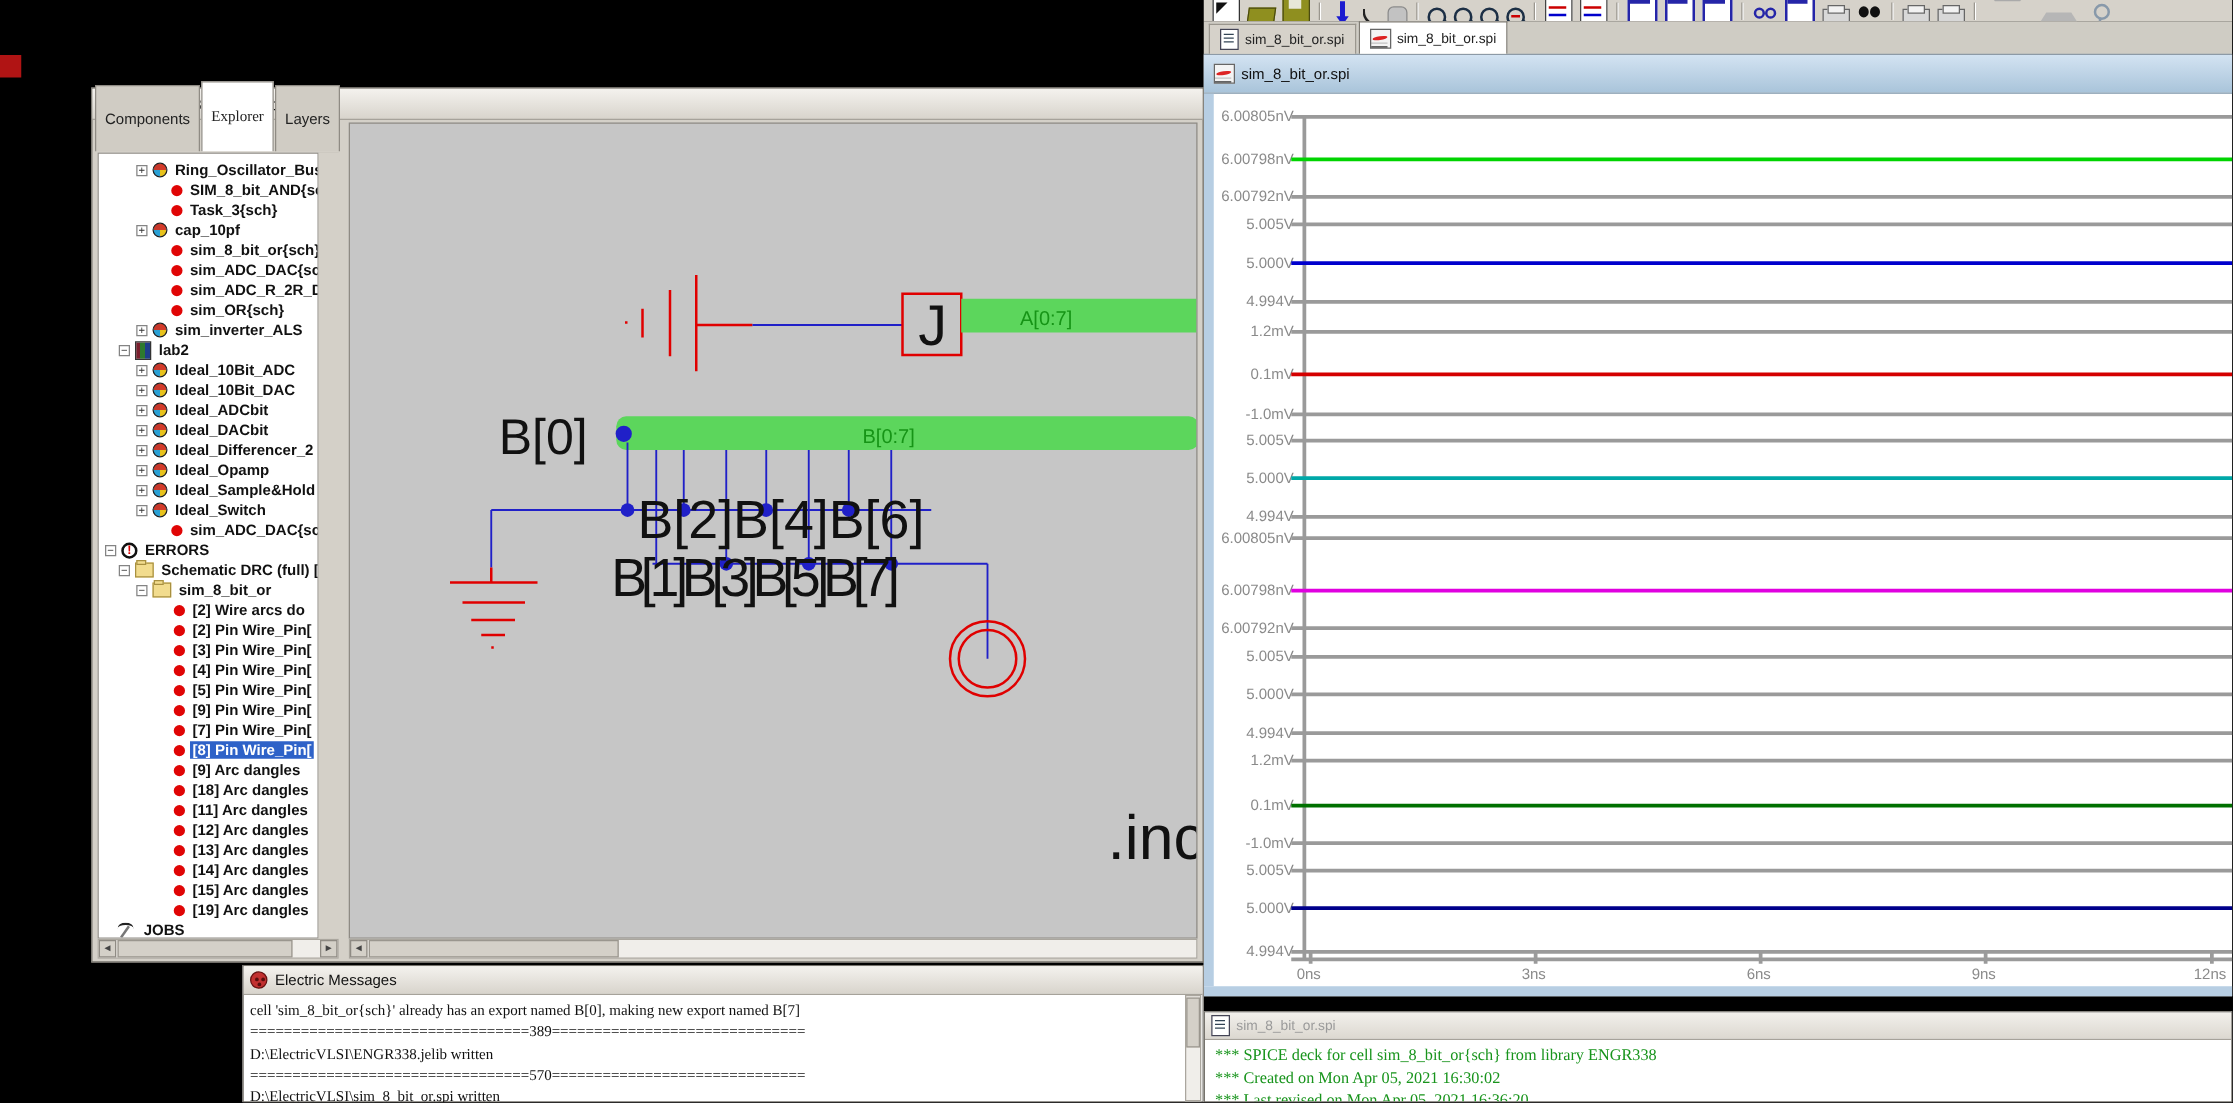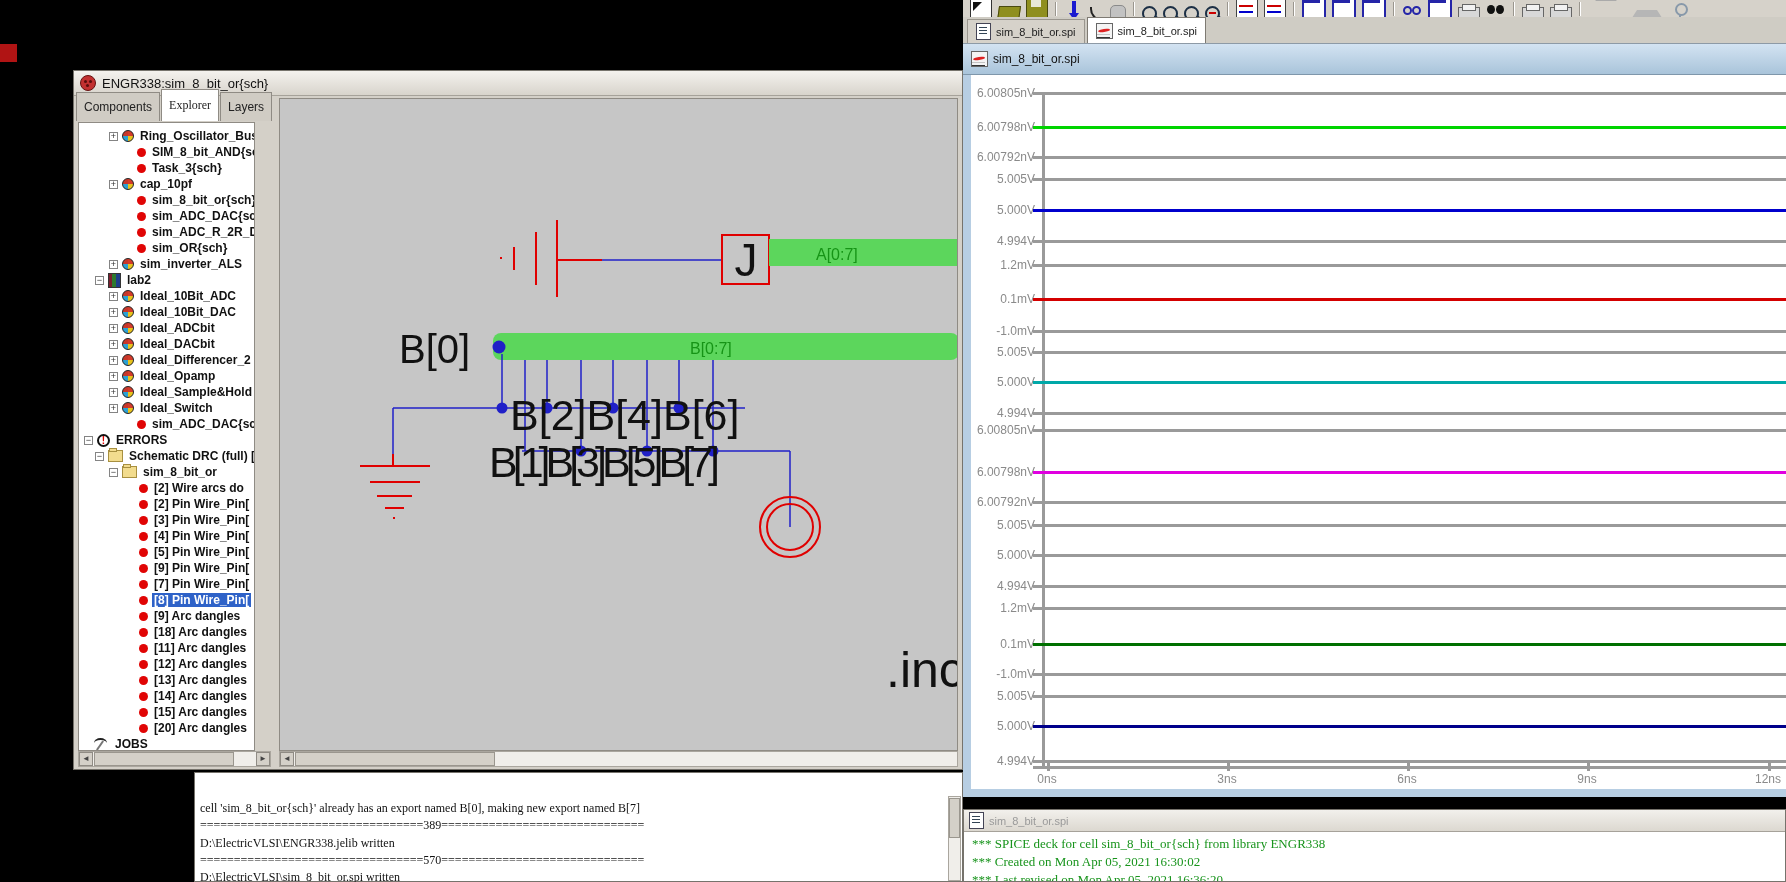--- a/index.html
+++ b/index.html
@@ -63,21 +63,21 @@
   .wv-vaxis{position:absolute;left:79px;top:49px;width:3px;height:674px;background:#9a9a9a;}
   .wv-xtick{position:absolute;top:717px;width:3px;height:10px;background:#9a9a9a;}
   .wv-xlabel{position:absolute;top:728px;width:60px;margin-left:-30px;text-align:center;font-size:12px;color:#8a8a8a;}
 
   
   #mainwin{left:73px;top:70px;width:890px;height:700px;background:#d4d0c8;border:1px solid #76736c;box-sizing:border-box;}
   #maintitle{left:0;top:0;width:888px;height:25px;background:linear-gradient(#f4f2ee,#d8d4cc);border-bottom:1px solid #a6a29a;box-sizing:border-box;display:flex;align-items:center;padding-left:6px;font-size:13px;color:#111;}
   .app-ico{width:14px;height:14px;border-radius:50%;background:#c23030;border:1px solid #611;margin-right:6px;position:relative;flex:0 0 auto;}
   .app-ico:before{content:"";position:absolute;left:3px;top:4px;width:3px;height:3px;border-radius:50%;background:#5a0d0d;box-shadow:5px 0 0 #5a0d0d,2px 4px 0 #5a0d0d;}
   #sidetabs{left:2px;top:26px;width:250px;height:24px;display:flex;align-items:flex-end;}
-  .sidetab{height:20px;padding:4px 7px;display:flex;align-items:center;font-size:12px;color:#222;background:#d0ccc4;border:1px solid #8f8b84;border-bottom:none;margin-right:1px;}
+  .sidetab{height:20px;padding:16px 7px;display:flex;align-items:center;font-size:12px;color:#222;background:#d0ccc4;border:1px solid #8f8b84;border-bottom:none;margin-right:1px;}
   .sidetab.active{background:#fff;height:23px;font-family:Liberation Serif, serif;}
   #treepanel{left:4px;top:51px;width:177px;height:629px;background:#fff;border:1px solid #8f8b84;box-sizing:border-box;overflow:hidden;}
   .trow{position:absolute;left:0;width:300px;height:16px;display:flex;align-items:center;font-size:12px;color:#111;white-space:nowrap;}
   .trow .lbl{padding:0 2px;font-weight:bold;}
   .trow.sel .lbl{background:#2e62c8;color:#fff;}
   .exp{width:9px;height:9px;border:1px solid #848484;background:#fff;font-size:9px;line-height:7px;text-align:center;color:#333;flex:0 0 auto;margin-right:4px;box-sizing:border-box;}
   .ti{flex:0 0 auto;margin-right:4px;}
   .ti-cell{width:9px;height:9px;border-radius:50%;background:#e00505;}
   .ti-lib{width:12px;height:12px;border-radius:50%;border:1px solid #222;background:conic-gradient(#d43b2a 0 25%,#e8c21c 25% 50%,#2aa0d4 50% 75%,#c8372a 75%);box-sizing:border-box;}
   .ti-lab{width:11px;height:13px;background:linear-gradient(90deg,#7a1f2e 0 30%,#2e7a2e 30% 62%,#1f3e8a 62%);border:1px solid #333;}
@@ -398,21 +398,21 @@
         <div class="trow" style="top: 565px; padding-left: 60px;">
           <span class="ti ti-cell"></span>
           <span class="lbl">[14] Arc dangles</span>
         </div>
         <div class="trow" style="top: 581px; padding-left: 60px;">
           <span class="ti ti-cell"></span>
           <span class="lbl">[15] Arc dangles</span>
         </div>
         <div class="trow" style="top: 597px; padding-left: 60px;">
           <span class="ti ti-cell"></span>
-          <span class="lbl">[20] Arc dangles</span>
+          <span class="lbl">[19] Arc dangles</span>
         </div>
         <div class="trow" style="top: 613px; padding-left: 14px;">
           <span class="ti ti-jobs"></span>
           <span class="lbl">JOBS</span>
         </div>
       </div>
 
     <div class="abs scroll" style="left:181px;top:51px;width:16px;height:629px;">
       <div class="sbtn" style="left:0;top:0;width:14px;height:14px;">▲</div>
       <div class="sthumb" style="left:0;top:15px;width:14px;height:170px;"></div>
@@ -496,20 +496,24 @@
       </svg>
     </div>
 
     <div class="abs scroll" style="left:205px;top:680px;width:679px;height:16px;">
       <div class="sbtn" style="left:0;top:0;width:14px;height:14px;">◄</div>
       <div class="sthumb" style="left:15px;top:0;width:200px;height:14px;"></div>
     </div>
   </div>
 
   <div id="msgwin" class="abs">
+    <div id="msgtitle" class="abs">
+      <span class="app-ico" style="width:12px;height:12px;"></span>
+      <span>Electric Messages</span>
+    </div>
     <div id="msgbody">
         <div class="msgline mono" style="top: 28px;">cell 'sim_8_bit_or{sch}' already has an export named B[0], making new export named B[7]</div>
         <div class="msgline mono" style="top: 45.3px;">=================================389==============================</div>
         <div class="msgline mono" style="top: 62.6px;">D:\ElectricVLSI\ENGR338.jelib written</div>
         <div class="msgline mono" style="top: 79.9px;">=================================570==============================</div>
         <div class="msgline mono" style="top: 97.2px;">D:\ElectricVLSI\sim_8_bit_or.spi written</div>
       </div>
     <div id="msgscroll" class="abs scroll">
       <div class="sthumb" style="left:0;top:1px;width:11px;height:40px;"></div>
     </div>

